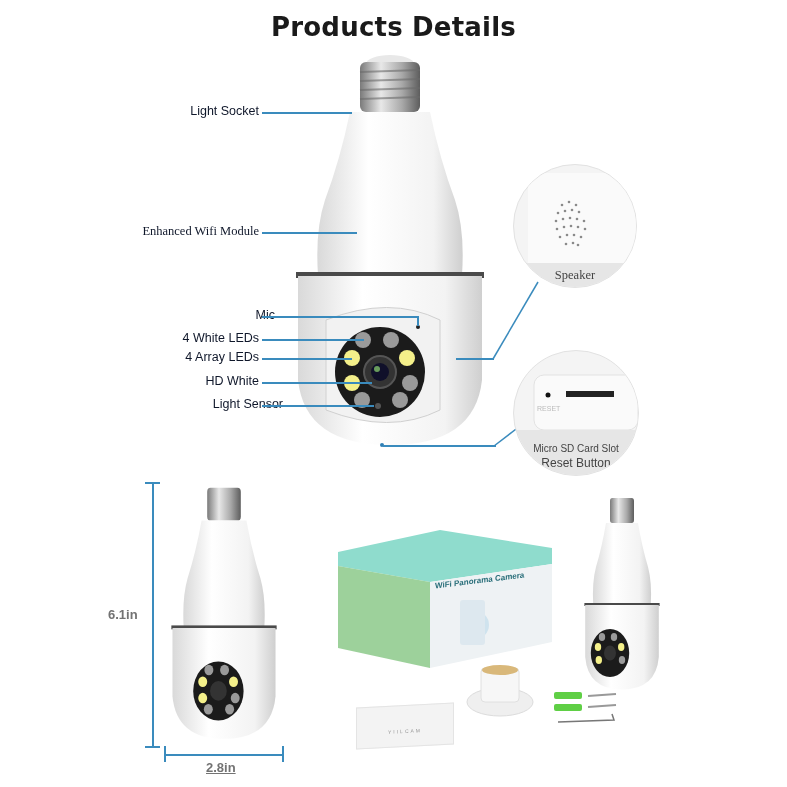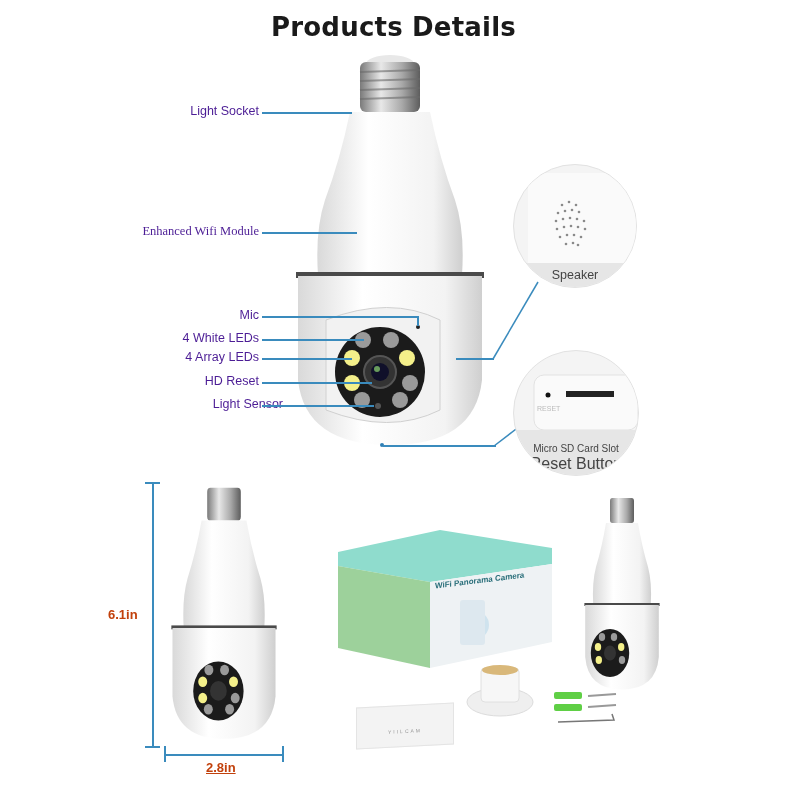--- a/index.html
+++ b/index.html
@@ -1,27 +1,27 @@
 <!DOCTYPE html>
 <html><head>
 <meta charset="utf-8">
 <style>
   html, body { margin:0; padding:0; background:#ffffff; }
   body { width:787px; height:787px; position:relative; overflow:hidden;
          font-family:"Liberation Sans", sans-serif; color:#1a1a1a; }
   .abs { position:absolute; }
   .title { left:0; width:787px; top:12px; text-align:center;
            font-family:"DejaVu Sans", sans-serif; font-weight:bold; font-size:26px; letter-spacing:0.2px; }
-  .lbl { font-size:12.5px; color:#4c1d95; white-space:nowrap; }
+  .lbl { font-size:12.5px; color:#0f172a; white-space:nowrap; }
   .line { background:#3a8bbd; height:1.5px; }
   .dot { width:4px; height:4px; border-radius:50%; background:#2f7fb5; }
   .callout { border-radius:50%; background:#f4f4f4; border:1px solid #e2e2e2; overflow:hidden; }
   .callout-cap { position:absolute; left:0; right:0; text-align:center; color:#444; font-size:12.5px; line-height:15px; }
   .dim { background:#3a8bbd; }
-  .dimtxt { font-size:13px; color:#c2410c; font-weight:bold; }
+  .dimtxt { font-size:13px; color:#737373; font-weight:bold; }
 </style>
 </head>
 <body>
 
 <div class="abs title">Products Details</div>
 
 <div class="abs" style="left:290px;top:50px;width:200px;height:400px;">
   <svg width="200" height="400" viewBox="0 0 200 400">
     <defs>
       <linearGradient id="metal" x1="0" x2="1">
@@ -73,31 +73,31 @@
     <circle cx="88" cy="356" r="3" fill="#555"></circle>
   </svg>
 </div>
 
 <div class="abs lbl" style="right:528px;top:104px;">Light Socket</div>
 <div class="abs line" style="left:262px;top:112px;width:90px;"></div>
 
 <div class="abs lbl" style="right:528px;top:224px;font-family:Liberation Serif, serif;">Enhanced Wifi Module</div>
 <div class="abs line" style="left:262px;top:232px;width:95px;"></div>
 
-<div class="abs lbl" style="right:528px;top:308px;padding-left:32px;">Mic</div>
+<div class="abs lbl" style="right:512px;top:308px;padding-left:32px;">Mic</div>
 <div class="abs line" style="left:262px;top:316px;width:156px;"></div>
 <div class="abs line" style="left:417px;top:316px;width:1.5px;height:10px;"></div>
 
 <div class="abs lbl" style="right:528px;top:331px;">4 White LEDs</div>
 <div class="abs line" style="left:262px;top:339px;width:102px;"></div>
 
 <div class="abs lbl" style="right:528px;top:350px;">4 Array LEDs</div>
 <div class="abs line" style="left:262px;top:358px;width:90px;"></div>
 
-<div class="abs lbl" style="right:528px;top:374px;">HD Reset</div>
+<div class="abs lbl" style="right:528px;top:374px;">HD White</div>
 <div class="abs line" style="left:262px;top:382px;width:110px;"></div>
 
 <div class="abs lbl" style="right:504px;top:397px;">Light Sensor</div>
 <div class="abs line" style="left:262px;top:405px;width:112px;"></div>
 
 <div class="abs line" style="left:456px;top:358px;width:38px;"></div>
 <svg class="abs" style="left:490px;top:280px;" width="50" height="82">
   <line x1="3" y1="79" x2="48" y2="2" stroke="#3a8bbd" stroke-width="1.5"></line>
 </svg>
 
@@ -131,33 +131,33 @@
         <circle cx="71" cy="64" r="1.3"></circle>
       <circle cx="46" cy="72" r="1.3"></circle>
         <circle cx="53" cy="70" r="1.3"></circle>
         <circle cx="60" cy="70" r="1.3"></circle>
         <circle cx="67" cy="72" r="1.3"></circle>
       <circle cx="52" cy="79" r="1.3"></circle>
         <circle cx="59" cy="78" r="1.3"></circle>
         <circle cx="64" cy="80" r="1.3"></circle>
     </g>
   </svg>
-  <div class="callout-cap" style="top:103px;">Speaker</div>
+  <div class="callout-cap" style="top:103px;font-family:Liberation Serif, serif;">Speaker</div>
 </div>
 
 <div class="abs callout" style="left:513px;top:350px;width:124px;height:124px;">
   <svg width="124" height="124">
     <rect x="20" y="24" width="104" height="55" rx="10" fill="#fafafa" stroke="#e2e2e2"></rect>
     <rect x="0" y="79" width="124" height="45" fill="#e6e6e6"></rect>
     <circle cx="34" cy="44" r="2.5" fill="#111"></circle>
     <rect x="52" y="40" width="48" height="6" fill="#222"></rect>
   </svg>
   <div class="abs" style="left:23px;top:54px;font-size:7px;color:#bbb;">RESET</div>
   <div class="callout-cap" style="top:90px;font-size:10px;">Micro SD Card Slot</div>
-  <div class="callout-cap" style="top:105px;font-size:16px;">Reset Button</div>
+  <div class="callout-cap" style="top:105px;font-size:12px;">Reset Button</div>
 </div>
 
 <div class="abs dim" style="left:152px;top:482px;width:1.5px;height:264px;"></div>
 <div class="abs dim" style="left:145px;top:482px;width:15px;height:1.5px;"></div>
 <div class="abs dim" style="left:145px;top:746px;width:15px;height:1.5px;"></div>
 <div class="abs dimtxt" style="left:108px;top:607px;">6.1in</div>
 
 <div class="abs dim" style="left:164px;top:754px;width:119px;height:1.5px;"></div>
 <div class="abs dim" style="left:164px;top:746px;width:1.5px;height:16px;"></div>
 <div class="abs dim" style="left:282px;top:746px;width:1.5px;height:16px;"></div>

